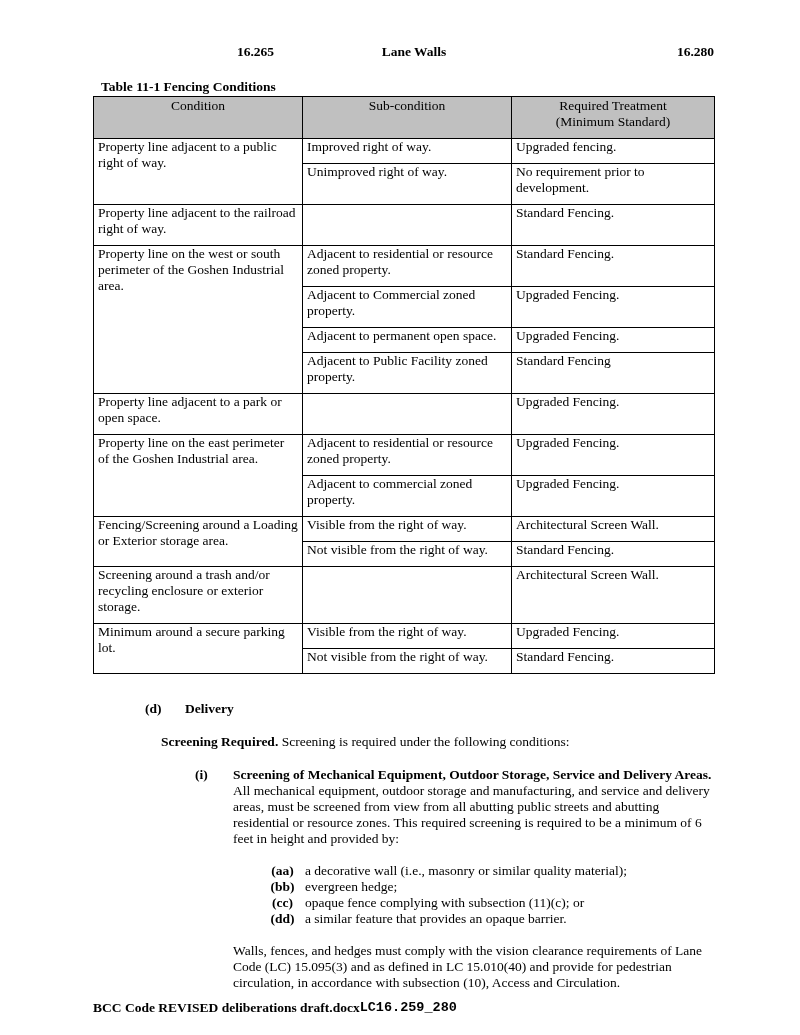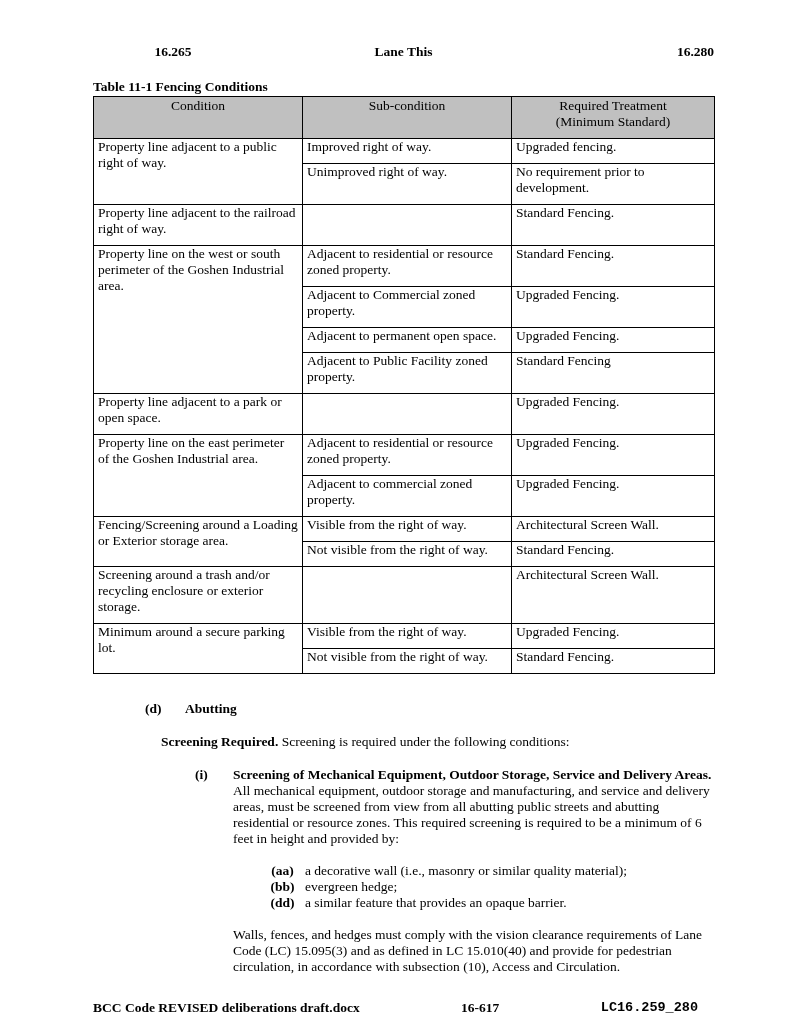--- a/index.html
+++ b/index.html
@@ -5,25 +5,25 @@
   * { margin:0; padding:0; box-sizing:border-box; }
   html,body { background:#ffffff; }
   body {
     width:800px; height:1035px;
     font-family:"Liberation Serif", serif;
     font-size:13.5px; line-height:16px; color:#000;
   }
   .page { position:relative; width:800px; height:1035px; padding:44px 86px 0 93px; overflow:hidden; }
 
   .running-header { display:flex; font-weight:bold; margin-bottom:19px; }
-  .running-header .hleft  { width:160px; text-align:center; }
+  .running-header .hleft  { width:160px; text-align:right;margin-left:21px; }
   .running-header .hcenter{ flex:1; text-align:center; }
   .running-header .hright { width:160px; text-align:right; }
 
-  .table-title { font-weight:bold; margin-bottom:1px; }
+  .table-title { font-weight:bold; margin-bottom:1px;margin-left:8px; }
 
   table.fencing { border-collapse:collapse; width:621px; table-layout:fixed; }
   table.fencing th, table.fencing td {
     border:1px solid #000;
     padding:0 4px 8px 4px;
     vertical-align:top;
     text-align:left;
     overflow:hidden;
   }
   table.fencing th {
@@ -44,35 +44,35 @@
 
   .item { display:flex; margin-left:102px; margin-top:17px; }
   .item-label { width:38px; flex-shrink:0; font-weight:bold; }
   .item-body { flex:1; }
 
   .sub-list { margin:16px 0 16px 27px; }
   .sub-item { display:flex; }
   .sub-label { width:45px; flex-shrink:0; font-weight:bold;text-align:center; }
 
   .running-footer {
-    position:absolute; left:93px; right:102px; bottom:19px;
+    position:absolute; left:93px; right:79px; bottom:19px;
     display:flex; font-weight:bold;
   }
   .running-footer .fleft  { white-space:nowrap; }
   .running-footer .fcenter{ flex:1; text-align:center; }
   .running-footer .fright { white-space:nowrap; text-align:left;font-family:Liberation Mono, monospace; }
 </style>
 </head>
 <body>
 
 <div class="page">
 
   <div class="running-header">
     <span class="hleft">16.265</span>
-    <span class="hcenter">Lane This</span>
+    <span class="hcenter">Lane Walls</span>
     <span class="hright">16.280</span>
   </div>
 
   <div class="table-title">Table 11-1 Fencing Conditions</div>
 
   <table class="fencing">
     <colgroup>
       <col class="col-cond">
         <col class="col-sub">
         <col class="col-trt">
@@ -152,47 +152,50 @@
       </tr>
       <tr>
         <td>Not visible from the right of way.</td>
         <td>Standard Fencing.</td>
       </tr>
     </tbody>
   </table>
 
   <div class="section-d">
     <span class="dlabel">(d)</span>
-    <span>Abutting</span>
+    <span>Delivery</span>
   </div>
 
   <p class="screening-required"><b>Screening Required.</b><span>  Screening is required under the following conditions:</span></p>
 
   <div class="item">
     <span class="item-label">(i)</span>
     <div class="item-body">
       <p><b>Screening of Mechanical Equipment, Outdoor Storage, Service and Delivery Areas.</b><span>  All mechanical equipment, outdoor storage and manufacturing, and service and delivery areas, must be screened from view from all abutting public streets and abutting residential or resource zones.  This required screening is required to be a minimum of 6 feet in height and provided by:</span></p>
       <div class="sub-list">
         <div class="sub-item">
           <span class="sub-label">(aa)</span>
           <span>a decorative wall (i.e., masonry or similar quality material);</span>
         </div>
         <div class="sub-item">
           <span class="sub-label">(bb)</span>
           <span>evergreen hedge;</span>
         </div>
         <div class="sub-item">
+          <span class="sub-label">(cc)</span>
+          <span>opaque fence complying with subsection (11)(c); or</span>
+        </div>
+        <div class="sub-item">
           <span class="sub-label">(dd)</span>
           <span>a similar feature that provides an opaque barrier.</span>
         </div>
       </div>
       <p>Walls, fences, and hedges must comply with the vision clearance requirements of Lane Code (LC) 15.095(3) and as defined in LC 15.010(40) and provide for pedestrian circulation, in accordance with subsection (10), Access and Circulation.</p>
     </div>
   </div>
 
 
   <div class="running-footer">
     <span class="fleft">BCC Code REVISED deliberations draft.docx</span>
-    <span class="fcenter">16-617</span>
     <span class="fright">LC16.259_280</span>
   </div>
 
 </div>
 
 </body></html>

